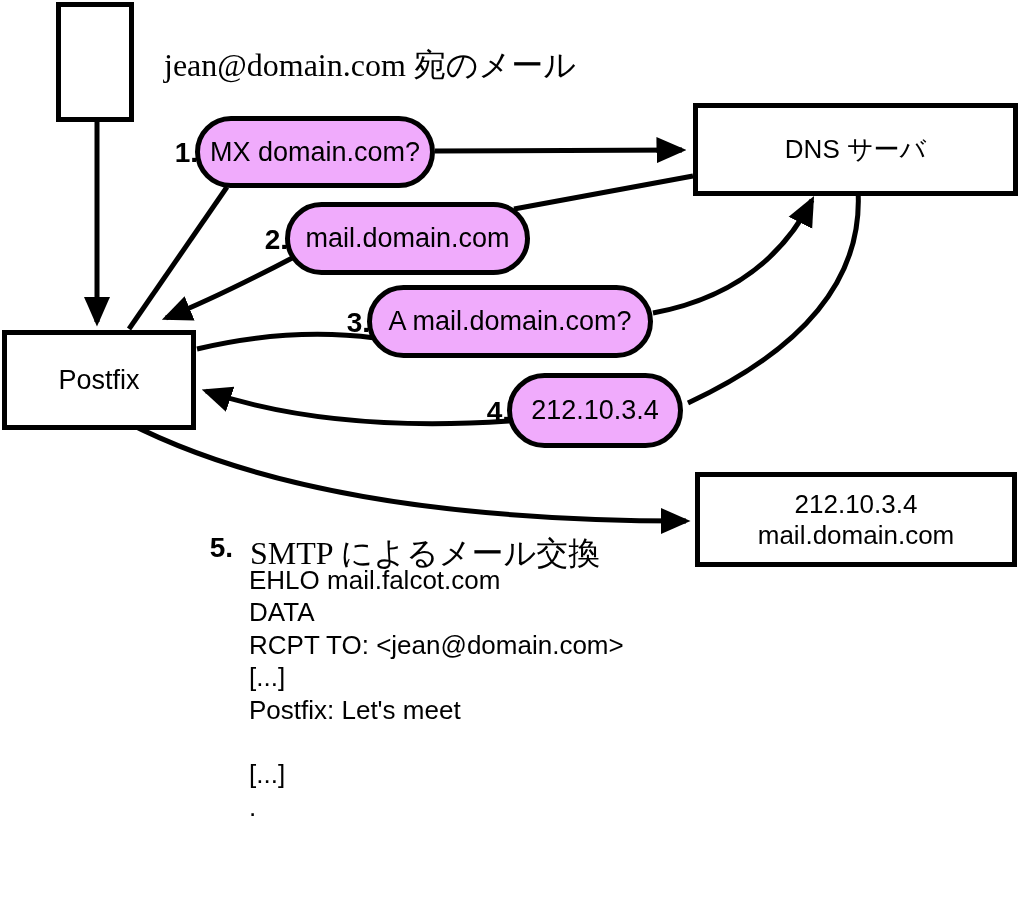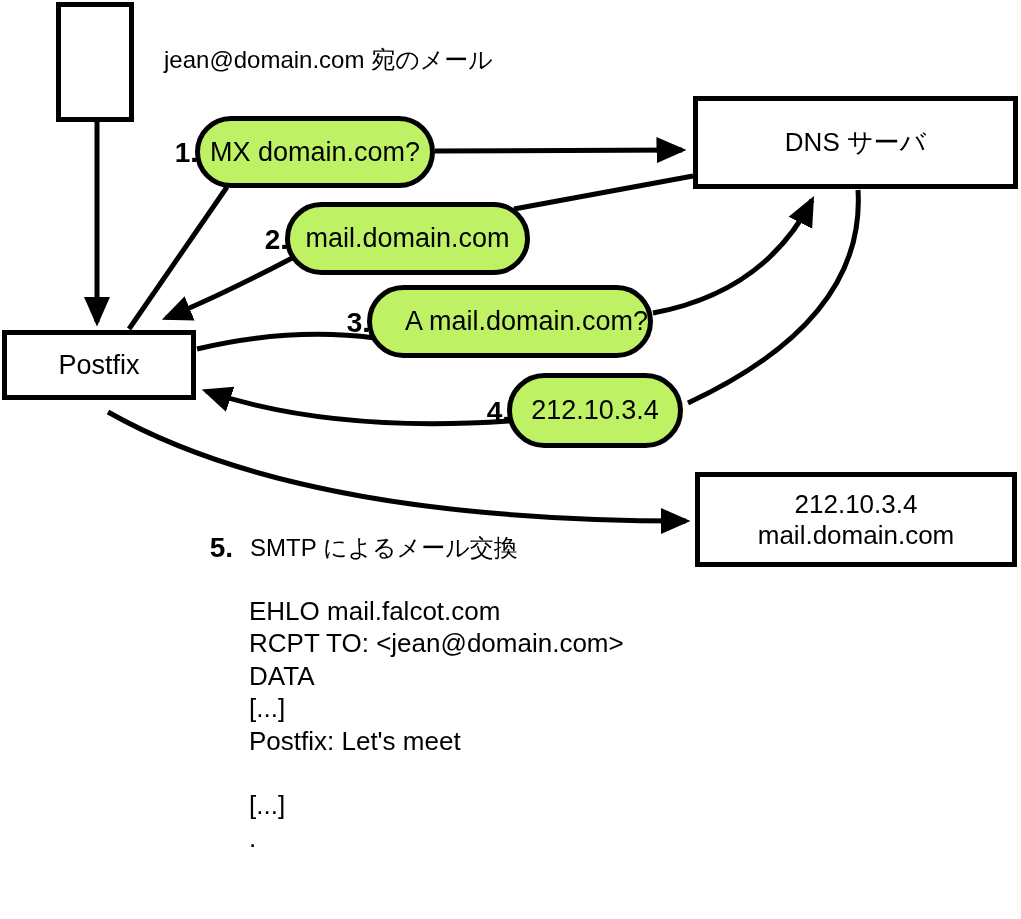--- a/index.html
+++ b/index.html
@@ -11,29 +11,29 @@
   #stage{position:absolute;inset:0;width:1021px;height:919px;}
   svg.wires{position:absolute;left:0;top:0;z-index:1;}
   .box{
     position:absolute;z-index:2;box-sizing:border-box;
     border:5px solid #000;background:#fff;
     display:flex;flex-direction:column;align-items:center;justify-content:center;
     font-size:26px;line-height:31px;text-align:center;
   }
   .pill{
     position:absolute;z-index:2;box-sizing:border-box;
-    border:5px solid #000;background:#bef264;border-radius:40px;
+    border:5px solid #000;background:#f0abfc;border-radius:40px;
     display:flex;align-items:center;justify-content:center;
     font-size:27px;white-space:nowrap;
   }
   .num{
     position:absolute;z-index:3;font-weight:bold;font-size:28px;
     width:52px;text-align:right;white-space:nowrap;
   }
-  .label-text{position:absolute;z-index:3;font-size:24px;white-space:nowrap;}
+  .label-text{position:absolute;z-index:3;font-size:32px;white-space:nowrap;font-family:Liberation Serif, serif;}
   .smtp{position:absolute;z-index:3;font-size:26px;}
   .smtp-line{height:32.4px;white-space:pre;}
 </style>
 </head>
 <body>
 
 <div id="stage">
 
   <svg class="wires" width="1021" height="919" viewBox="0 0 1021 919">
     <defs>
@@ -52,60 +52,60 @@
       <path d="M858 190 Q866 320 688 403"></path>
       <path d="M509 421 Q330 433 206 391" marker-end="url(#ah)"></path>
       <path d="M108 412 Q300 521 686 521" marker-end="url(#ah)"></path>
     </g>
   </svg>
 
   <div class="box" style="left:56px;top:2px;width:78px;height:120px;"></div>
 
   <div class="label-text" style="left:164px;top:44px;">jean@domain.com 宛のメール</div>
 
-  <div class="box" style="left:693px;top:96px;width:325px;height:93px;">
+  <div class="box" style="left:693px;top:103px;width:325px;height:93px;">
     <span>DNS サーバ</span>
   </div>
 
-  <div class="box" style="left:2px;top:330px;width:194px;height:70px;font-size:27px;">
+  <div class="box" style="left:2px;top:330px;width:194px;height:100px;font-size:27px;">
     <span>Postfix</span>
   </div>
 
   <div class="box" style="left:695px;top:472px;width:322px;height:95px;">
     <span>212.10.3.4</span>
     <span>mail.domain.com</span>
   </div>
 
   <span class="num" style="left:146px;top:137px;">1.</span>
   <div class="pill" style="left:195px;top:116px;width:240px;height:72px;">
     <span>MX domain.com?</span>
   </div>
 
   <span class="num" style="left:236px;top:224px;">2.</span>
   <div class="pill" style="left:285px;top:202px;width:245px;height:73px;">
     <span>mail.domain.com</span>
   </div>
 
   <span class="num" style="left:318px;top:307px;">3.</span>
-  <div class="pill" style="left:367px;top:285px;width:286px;height:73px;justify-content:flex-end;">
+  <div class="pill" style="left:367px;top:285px;width:286px;height:73px;">
     <span>A mail.domain.com?</span>
   </div>
 
   <span class="num" style="left:458px;top:396px;">4.</span>
   <div class="pill" style="left:507px;top:373px;width:176px;height:75px;">
     <span>212.10.3.4</span>
   </div>
 
   <span class="num" style="left:181px;top:532px;">5.</span>
   <div class="label-text" style="left:250px;top:532px;">SMTP によるメール交換</div>
 
-  <div class="smtp" style="left:249px;top:596px;">
+  <div class="smtp" style="left:249px;top:565px;">
     <div class="smtp-line">EHLO mail.falcot.com</div>
+    <div class="smtp-line">DATA</div>
     <div class="smtp-line">RCPT TO: &lt;jean@domain.com&gt;</div>
-    <div class="smtp-line">DATA</div>
     <div class="smtp-line">[...]</div>
     <div class="smtp-line">Postfix: Let's meet</div>
     <div class="smtp-line"></div>
     <div class="smtp-line">[...]</div>
     <div class="smtp-line">.</div>
   </div>
 
 </div>
 
 </body></html>

